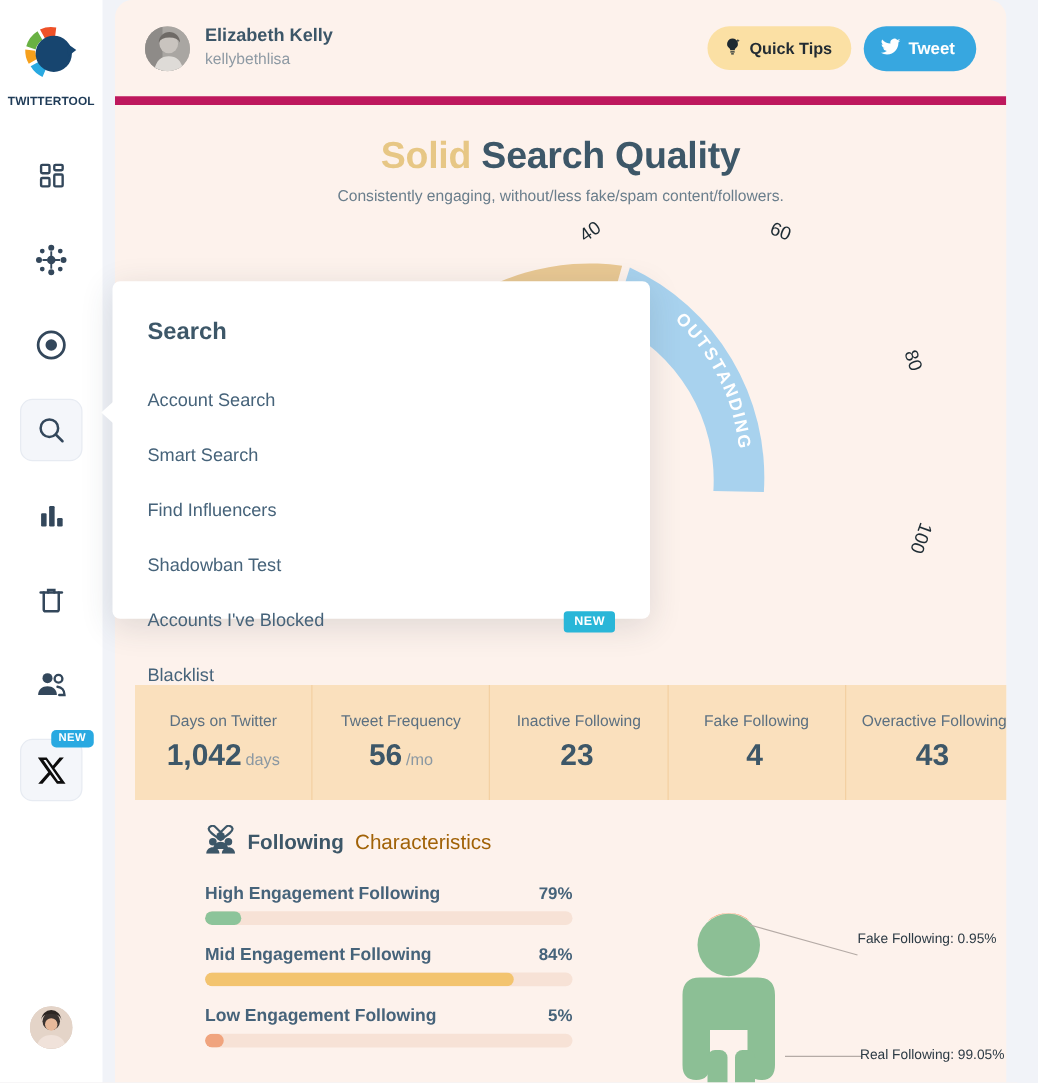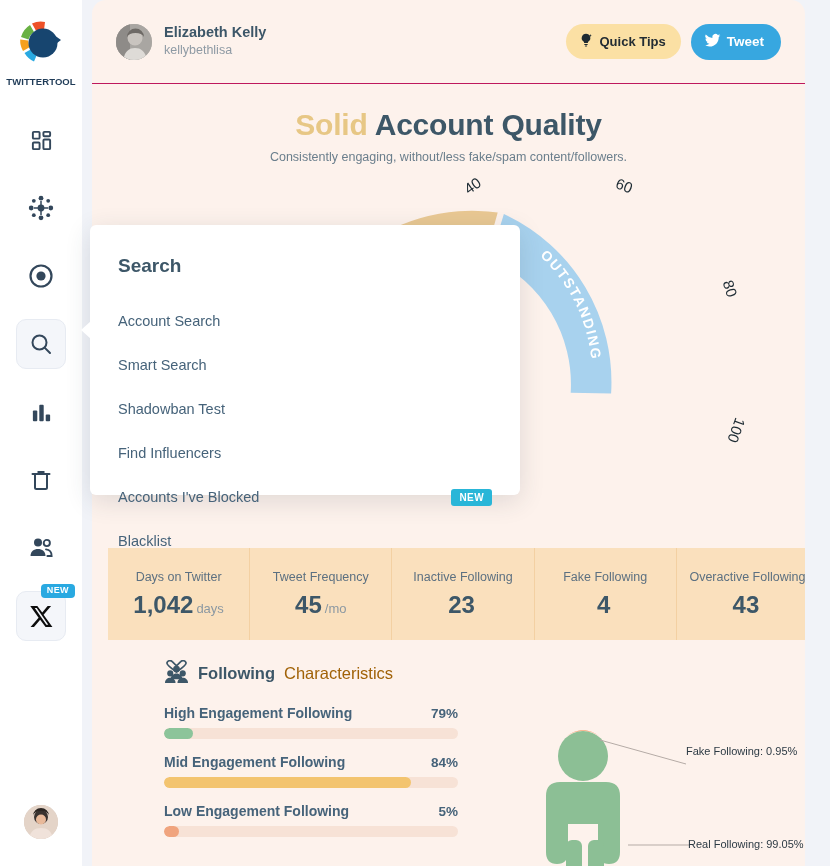--- a/index.html
+++ b/index.html
@@ -51,21 +51,21 @@
   .content-card {
     position: absolute; left: 92px; top: 0;
     width: 713px; height: 866px;
     background: #fdf2ec;
     border-radius: 14px 14px 0 0;
     overflow: hidden;
   }
   
   .card-header {
     height: 84px; display: flex; align-items: center;
-    padding: 0 24px; border-bottom: 1px solid #be185d; gap: 32px;
+    padding: 0 24px; border-bottom: 7px solid #be185d; gap: 32px;
   }
   .profile { display: flex; align-items: center; gap: 12px; flex: 1; }
   .profile-avatar {
     width: 36px; height: 36px; border-radius: 50%;
     background: #b9b2ac; overflow: hidden; flex: 0 0 36px;
   }
   .profile-name { font-size: 14.5px; color: #3c5668; font-weight: 600; line-height: 1.3; }
   .profile-handle { font-size: 12.5px; color: #8e9aa4; line-height: 1.4; }
   .hdr-actions { display: flex; align-items: center; gap: 10px; }
   .btn {
@@ -321,21 +321,21 @@
             </svg>
           </span>
           <span>Tweet</span>
         </button>
       </div>
     </div>
 
     <div class="title-block">
       <div class="big-title">
         <span class="accent">Solid</span>
-        <span>Account Quality</span>
+        <span>Search Quality</span>
       </div>
       <div class="subtitle">Consistently engaging, without/less fake/spam content/followers.</div>
     </div>
 
     <div class="gauge-zone">
       <svg class="gauge-svg" width="420" height="300" viewBox="0 0 420 300">
 
         <path d="M 47.9 225.6
                  A 185 185 0 0 1 258.7 44.6
                  L 246.3 88.9
@@ -364,21 +364,21 @@
     <div class="stats">
       <div class="stat">
         <div class="stat-label">Days on Twitter</div>
         <div class="stat-value">
           <span>1,042</span><span class="unit">days</span>
         </div>
       </div>
       <div class="stat">
         <div class="stat-label">Tweet Frequency</div>
         <div class="stat-value">
-          <span>45</span><span class="unit">/mo</span>
+          <span>56</span><span class="unit">/mo</span>
         </div>
       </div>
       <div class="stat">
         <div class="stat-label">Inactive Following</div>
         <div class="stat-value">
           <span>23</span><span class="unit"></span>
         </div>
       </div>
       <div class="stat">
         <div class="stat-label">Fake Following</div>
@@ -461,24 +461,24 @@
     <div class="flyout-arrow"></div>
     <div class="flyout-title">Search</div>
 
     <div class="flyout-item">
       <span class="lbl">Account Search</span>
     </div>
     <div class="flyout-item">
       <span class="lbl">Smart Search</span>
     </div>
     <div class="flyout-item">
+      <span class="lbl">Find Influencers</span>
+    </div>
+    <div class="flyout-item">
       <span class="lbl">Shadowban Test</span>
-    </div>
-    <div class="flyout-item">
-      <span class="lbl">Find Influencers</span>
     </div>
     <div class="flyout-item">
       <span class="lbl">Accounts I've Blocked</span>
       <span class="chip-new">NEW</span>
     </div>
     <div class="flyout-item">
       <span class="lbl">Blacklist</span>
     </div>
   </div>
 

